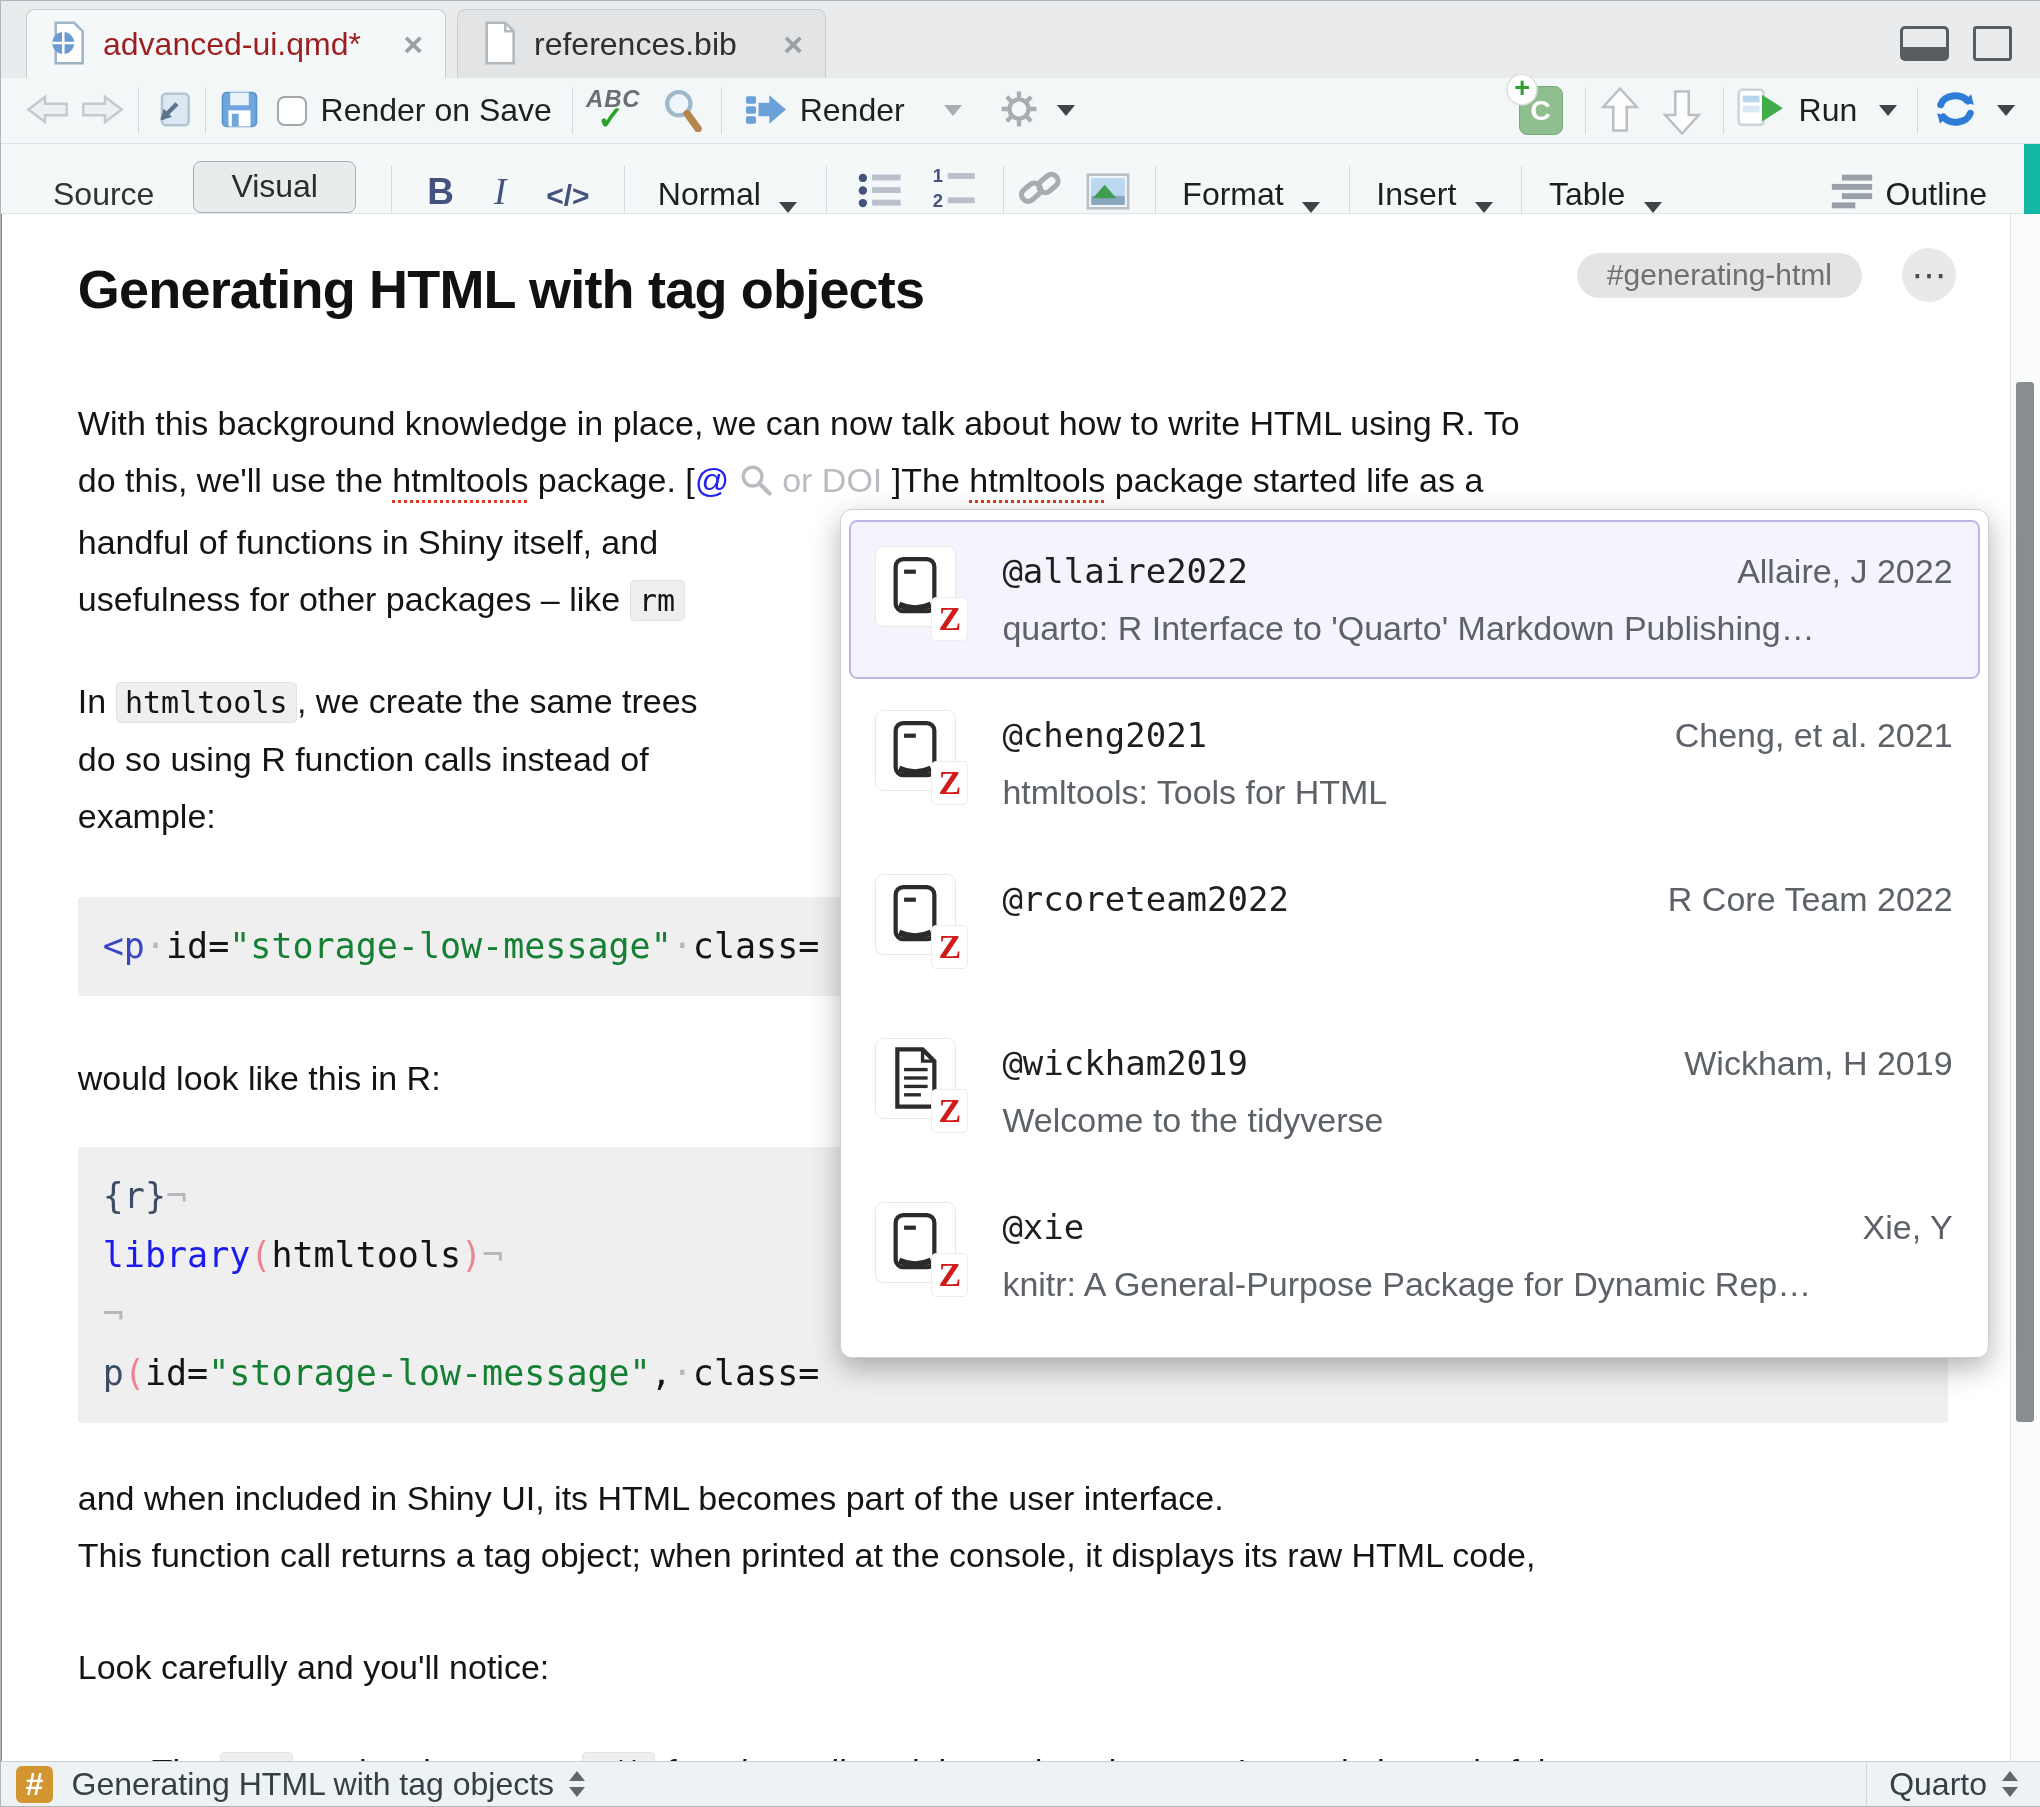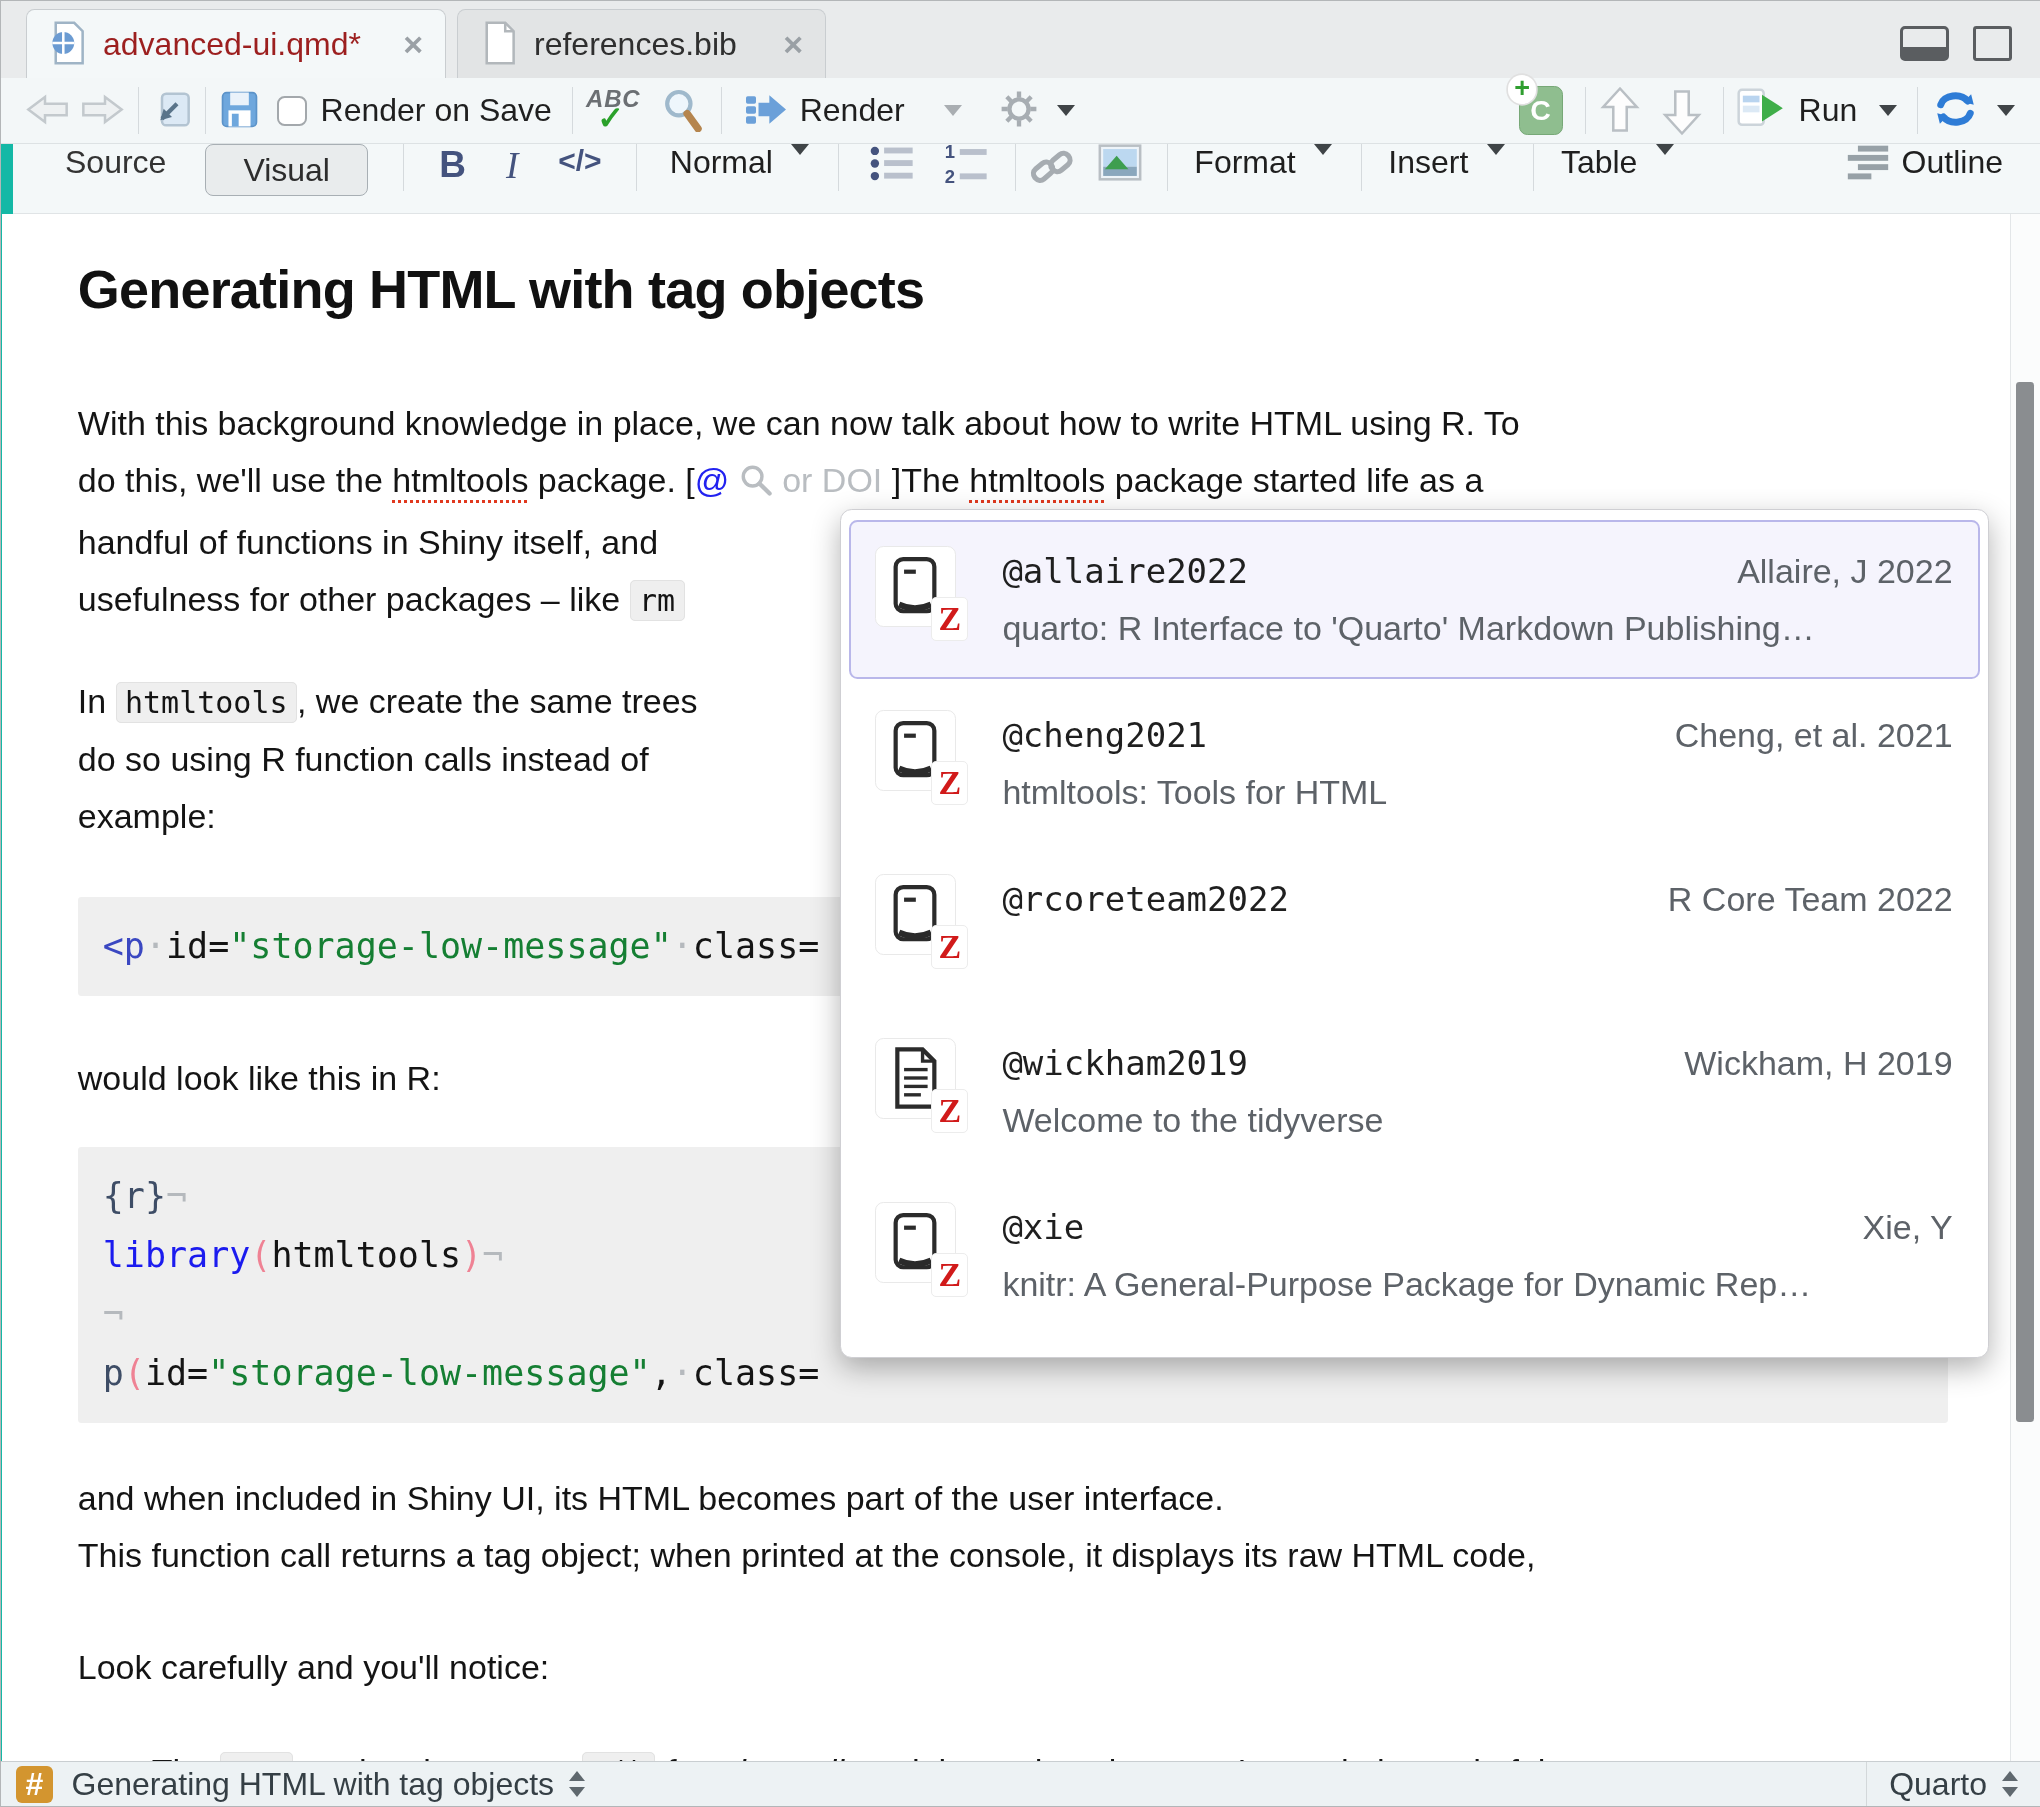--- a/index.html
+++ b/index.html
@@ -16,22 +16,22 @@
   .tab.active .tab-label{color:#9c1f1f;}
   .tab-close{font-size:34px;color:#9aa0a5;margin-left:auto;font-weight:bold;}
   .winctl{position:absolute;top:25px;right:28.5px;display:flex;gap:23.5px;align-items:center;z-index:3;}
   .win-min{width:49px;height:35px;border:3.4px solid #5a5d60;border-radius:5px;position:relative;box-sizing:border-box;}
   .win-min::after{content:"";position:absolute;left:0;right:0;bottom:0;height:11px;background:#5a5d60;}
   .win-max{width:39px;height:35px;border:3.4px solid #5a5d60;border-radius:3.4px;box-sizing:border-box;}
 
   
   .toolbar1{position:absolute;top:77px;left:0;right:0;height:65px;background:#f3f7f8;border-bottom:0.8px solid #dde2e4;
     display:flex;align-items:center;}
-  .toolbar2{position:absolute;top:143px;left:0;right:0;height:69px;background:#f4f8f9;border-bottom:0.8px solid #e0e4e6;
-    display:flex;align-items:flex-start;margin-left:12px;}
+  .toolbar2{position:absolute;top:143px;left:0;right:16px;height:69px;background:#f4f8f9;border-bottom:0.8px solid #e0e4e6;
+    display:flex;align-items:flex-end;}
   .sep{width:0.8px;height:47px;background:#d5dadd;margin:0 13.4px;flex:none;}
   .tb-label{font-size:32px;color:#1f1f1f;white-space:nowrap;}
   .caret{width:0;height:0;border-left:9.2px solid transparent;border-right:9.2px solid transparent;border-top:11.7px solid #3f4447;display:inline-block;}
   .caret.light{border-top-color:#a9aeb2;}
   .checkbox{width:30px;height:30px;border:2.5px solid #a3a8ac;border-radius:7.6px;background:#fff;box-sizing:border-box;}
   .spell{display:flex;flex-direction:column;align-items:center;line-height:1;}
   .spell .abc{font-size:24px;font-weight:bold;color:#6b6f73;letter-spacing:0.8px;font-style:italic;}
   .spell .tick{color:#2aa12a;font-size:32px;font-weight:bold;margin-top:-8.4px;margin-left:-5px;}
   .chunk-icon{width:42px;height:47px;background:#8fbe8f;border:0.8px solid #77a877;border-radius:8.4px;color:#fff;
     font-size:28.5px;font-weight:bold;display:flex;align-items:center;justify-content:center;position:relative;}
@@ -303,20 +303,26 @@
             <rect x="2" y="13" width="48" height="7"></rect>
             <rect x="14" y="24" width="36" height="7"></rect>
             <rect x="2" y="35" width="28" height="7"></rect>
           </g>
         </svg>
     </span>
     <span class="tb-label" style="margin-left:11.7px;margin-right:37px">Outline</span>
   </div>
 
   <div class="content">
+    <div class="doc-tools">
+      <span class="pill">#generating-html</span>
+      <span class="dots-btn">
+          <span>⋯</span>
+        </span>
+    </div>
 
     <div class="doc">
       <h1 class="doc-title">Generating HTML with tag objects</h1>
 
       <div class="para" style="margin-top:67px">
         <div class="pline"><span>With this background knowledge in place, we can now talk about how to write HTML using R. To</span></div>
         <div class="pline">
           <span>do this, we'll use the </span><span class="spell-err">htmltools</span><span> package. </span><span>[</span><span class="cite-at">@</span>
           <span style="display:inline-block;vertical-align:-5px"><svg width="34" height="34" viewBox="0 0 40 40">
                 <circle cx="16" cy="16" r="11" fill="none" stroke="#b9bdc1" stroke-width="4"></circle>

